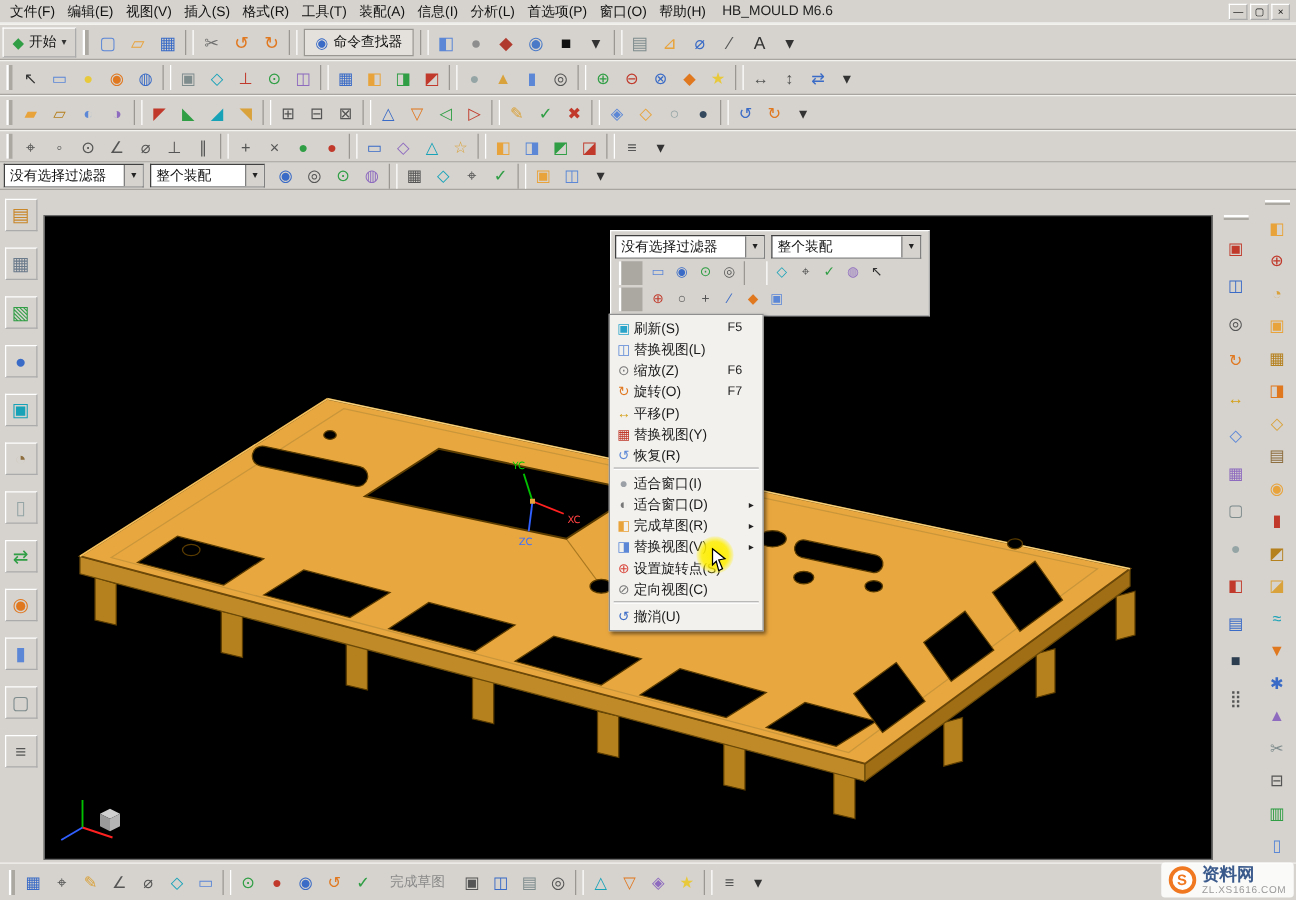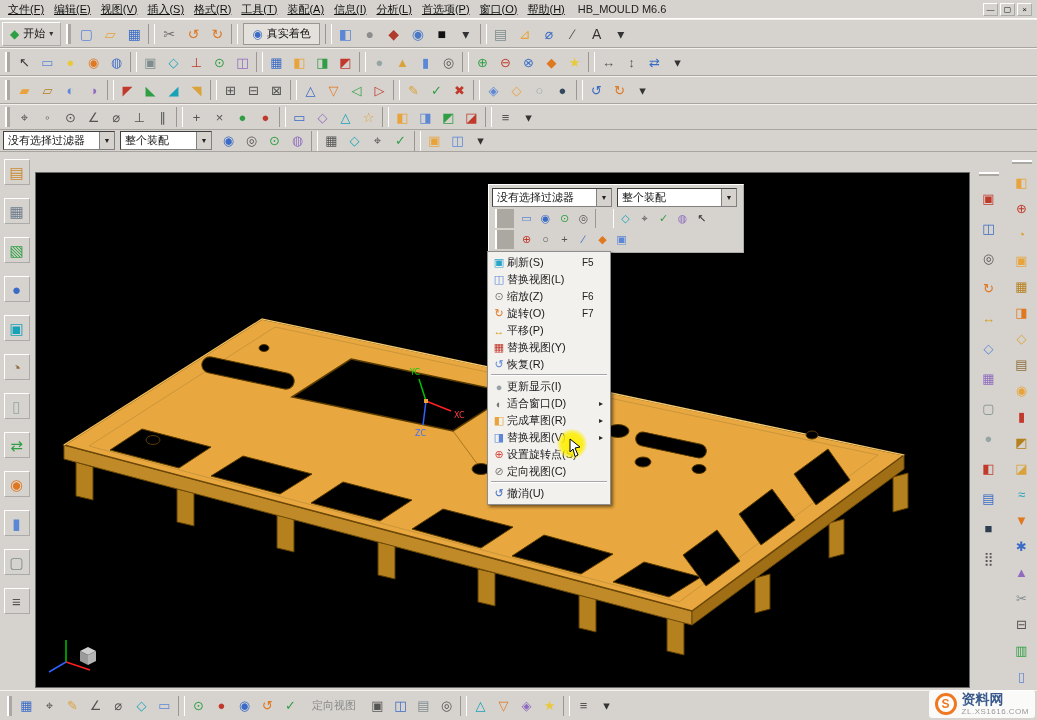--- a/index.html
+++ b/index.html
@@ -1,20 +1,20 @@
 <!DOCTYPE html>
 <html><head>
 <meta charset="utf-8">
 <style>
   *{margin:0;padding:0;box-sizing:border-box;}
   html,body{width:1037px;height:720px;overflow:hidden;}
   body{position:relative;background:#d6d3ce;font-family:"Liberation Sans","DejaVu Sans",sans-serif;font-size:11px;color:#111;}
   
   .menubar{position:absolute;left:0;top:0;width:1037px;height:19px;display:flex;align-items:center;padding:0 3px;background:#d6d3ce;border-bottom:1px solid #fff;}
-  .menu-item{padding:1px 5px;white-space:nowrap;cursor:default;text-decoration:underline;}
+  .menu-item{padding:1px 5px;white-space:nowrap;cursor:default;}
   .menu-title{padding:1px 8px;white-space:nowrap;color:#222;}
   .win-controls{margin-left:auto;display:flex;gap:2px;padding-right:2px;}
   .winbtn{width:15px;height:13px;display:flex;align-items:center;justify-content:center;font-size:8px;background:#d6d3ce;border:1px outset #fff;}
   .tbrow{position:absolute;left:0;width:1037px;display:flex;align-items:center;background:#d6d3ce;border-top:1px solid #f3f2ef;border-bottom:1px solid #a8a5a0;padding:0 2px;overflow:hidden;}
   .tbgroup{display:flex;align-items:center;}
   .tbi{width:24px;height:24px;min-width:24px;display:flex;align-items:center;justify-content:center;font-size:14px;line-height:1;cursor:default;}
   .small .tbi{width:23px;height:22px;min-width:23px;font-size:13px;}
   .tbi.sep{width:7px;min-width:7px;height:20px;border-left:1px solid #9a9792;border-right:1px solid #fff;margin:0 2px;}
   .tbi.grip{width:5px;min-width:5px;height:20px;margin:0 3px;border-left:2px solid #fff;background:#aba8a2;}
   .start-btn{display:flex;align-items:center;gap:4px;height:24px;padding:0 7px;border:1px outset #fff;background:#d6d3ce;margin-right:2px;white-space:nowrap;}
@@ -103,21 +103,21 @@
       <span class="tbi" style="color: rgb(232, 163, 59);">▱</span>
       <span class="tbi" style="color: rgb(58, 107, 198);">▦</span>
       <span class="tbi sep"></span>
       <span class="tbi" style="color: rgb(112, 112, 112);">✂</span>
       <span class="tbi" style="color: rgb(224, 120, 32);">↺</span>
       <span class="tbi" style="color: rgb(224, 120, 32);">↻</span>
       <span class="tbi sep"></span>
     </div>
   <div class="finder-btn">
     <span class="finder-ic">◉</span>
-    <span>真实着色</span>
+    <span>命令查找器</span>
   </div>
   <div class="tbgroup">
 
   <span class="tbi sep"></span>
       <span class="tbi" style="color: rgb(91, 135, 214);">◧</span>
       <span class="tbi" style="color: rgb(141, 141, 141);">●</span>
       <span class="tbi" style="color: rgb(176, 58, 46);">◆</span>
       <span class="tbi" style="color: rgb(74, 122, 199);">◉</span>
       <span class="tbi" style="color: rgb(17, 17, 17);">■</span>
       <span class="tbi" style="color: rgb(51, 51, 51);">▾</span>
@@ -452,21 +452,21 @@
 
       <div class="mi sep">
         
         
         
         
       </div>
 
       <div class="mi">
         <span class="mi-ic" style="color: rgb(154, 160, 166);">●</span>
-        <span class="mi-l">更新显示(I)</span>
+        <span class="mi-l">适合窗口(I)</span>
         <span class="mi-k"></span>
         <span class="mi-a"></span>
       </div>
 
       <div class="mi">
         <span class="mi-ic" style="color: rgb(119, 119, 119);">◐</span>
         <span class="mi-l">适合窗口(D)</span>
         <span class="mi-k"></span>
         <span class="mi-a">▸</span>
       </div>
@@ -544,21 +544,21 @@
       <span class="tbi" style="color: rgb(85, 85, 85);">⌀</span>
       <span class="tbi" style="color: rgb(23, 162, 184);">◇</span>
       <span class="tbi" style="color: rgb(91, 135, 214);">▭</span>
       <span class="tbi sep"></span>
       <span class="tbi" style="color: rgb(47, 158, 68);">⊙</span>
       <span class="tbi" style="color: rgb(192, 57, 43);">●</span>
       <span class="tbi" style="color: rgb(58, 107, 198);">◉</span>
       <span class="tbi" style="color: rgb(224, 120, 32);">↺</span>
       <span class="tbi" style="color: rgb(47, 158, 68);">✓</span>
     </div>
-  <span class="status-label">定向视图</span>
+  <span class="status-label">完成草图</span>
   <div class="tbgroup small">
 
   <span class="tbi" style="color: rgb(85, 85, 85);">▣</span>
       <span class="tbi" style="color: rgb(58, 107, 198);">◫</span>
       <span class="tbi" style="color: rgb(127, 140, 141);">▤</span>
       <span class="tbi" style="color: rgb(85, 85, 85);">◎</span>
       <span class="tbi sep"></span>
       <span class="tbi" style="color: rgb(23, 162, 184);">△</span>
       <span class="tbi" style="color: rgb(224, 120, 32);">▽</span>
       <span class="tbi" style="color: rgb(142, 107, 191);">◈</span>

